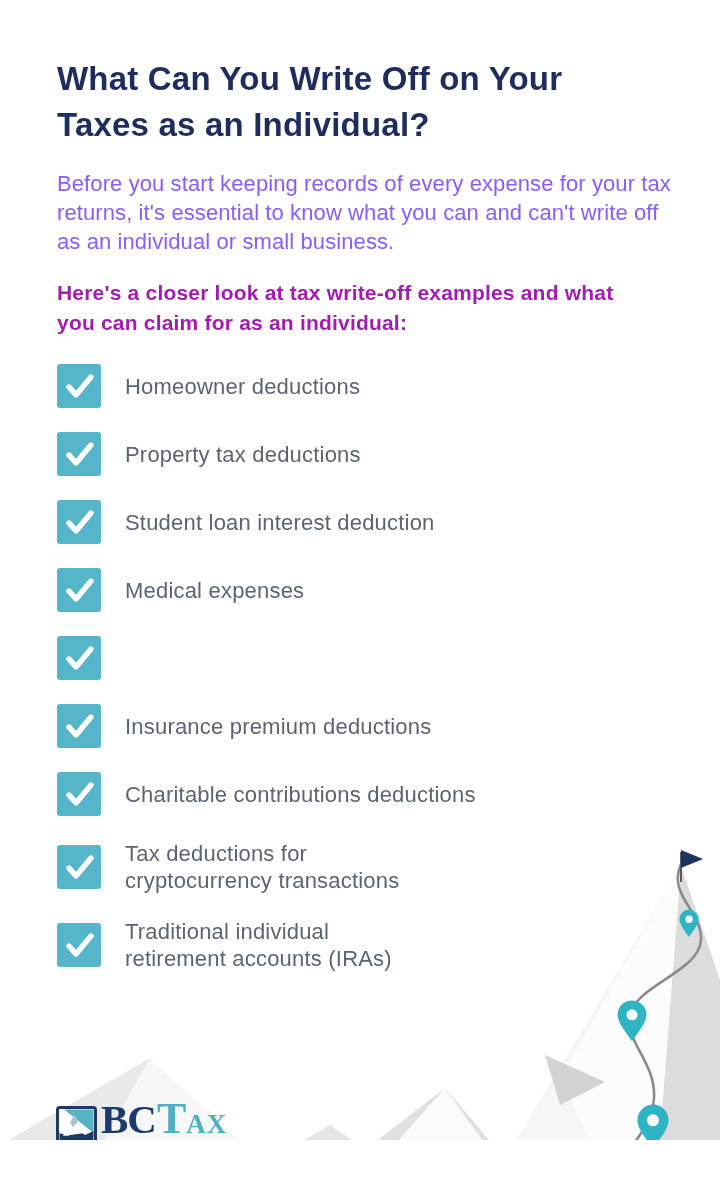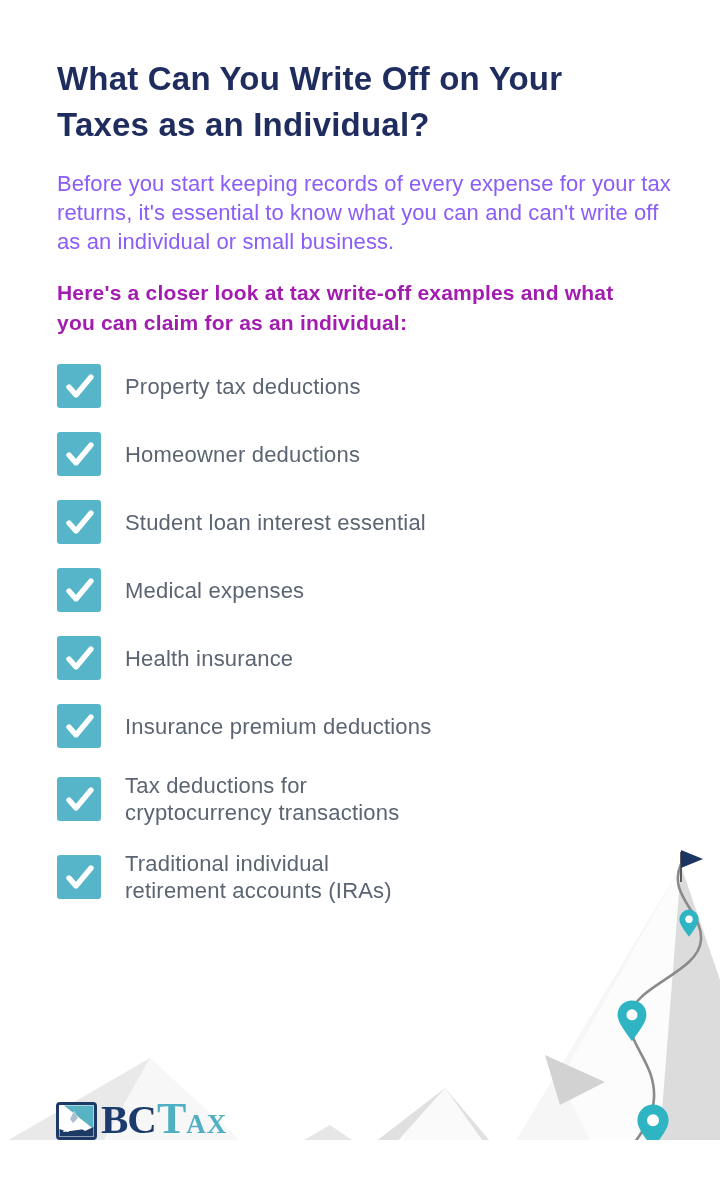--- a/index.html
+++ b/index.html
@@ -27,21 +27,21 @@
     display:flex;align-items:center;justify-content:center;
   }
   .item-label{
     margin-left:24px;font-size:22px;line-height:27px;color:#5b6472;
     white-space:pre-line;letter-spacing:.2px;
   }
   .scenery{position:absolute;left:0;top:800px;width:720px;height:400px;z-index:1;}
   
   .logo{
     position:absolute;left:56px;top:1097px;z-index:3;
-    display:flex;align-items:center;
+    display:flex;align-items:flex-end;
   }
   .logo-mark{display:block;}
   .logo-text{
     display:inline-block;margin-left:3px;font-family:"Liberation Serif",serif;
     font-weight:700;border-bottom:2px solid #27497a;padding:0 4px 1px 1px;
     line-height:1;white-space:nowrap;
   }
   .logo-bc{font-size:41px;color:#1c3a6b;letter-spacing:-1px;}
   .logo-t{font-size:44px;color:#4fb0c4;margin-left:1px;}
   .logo-ax{font-size:27px;color:#4fb0c4;letter-spacing:1px;}
@@ -98,61 +98,68 @@
     <p class="intro">Before you start keeping records of every expense for your tax returns, it's essential to know what you can and can't write off as an individual or small business.</p>
     <p class="subhead">Here's a closer look at tax write-off examples and what you can claim for as an individual:</p>
 
     <ul class="checklist">
       <li>
         <span class="checkbox">
           <svg width="31" height="31" viewBox="0 0 31 31">
               <polyline points="5,16 12,24 27,6" fill="none" stroke="#ffffff" stroke-width="5.4" stroke-linecap="round" stroke-linejoin="round"></polyline>
             </svg>
         </span>
+        <span class="item-label">Homeowner deductions</span>
+      </li>
+      <li>
+        <span class="checkbox">
+          <svg width="31" height="31" viewBox="0 0 31 31">
+              <polyline points="5,16 12,24 27,6" fill="none" stroke="#ffffff" stroke-width="5.4" stroke-linecap="round" stroke-linejoin="round"></polyline>
+            </svg>
+        </span>
         <span class="item-label">Property tax deductions</span>
       </li>
       <li>
         <span class="checkbox">
           <svg width="31" height="31" viewBox="0 0 31 31">
               <polyline points="5,16 12,24 27,6" fill="none" stroke="#ffffff" stroke-width="5.4" stroke-linecap="round" stroke-linejoin="round"></polyline>
             </svg>
         </span>
-        <span class="item-label">Homeowner deductions</span>
-      </li>
-      <li>
-        <span class="checkbox">
-          <svg width="31" height="31" viewBox="0 0 31 31">
-              <polyline points="5,16 12,24 27,6" fill="none" stroke="#ffffff" stroke-width="5.4" stroke-linecap="round" stroke-linejoin="round"></polyline>
-            </svg>
-        </span>
-        <span class="item-label">Student loan interest essential</span>
+        <span class="item-label">Student loan interest deduction</span>
       </li>
       <li>
         <span class="checkbox">
           <svg width="31" height="31" viewBox="0 0 31 31">
               <polyline points="5,16 12,24 27,6" fill="none" stroke="#ffffff" stroke-width="5.4" stroke-linecap="round" stroke-linejoin="round"></polyline>
             </svg>
         </span>
         <span class="item-label">Medical expenses</span>
       </li>
       <li>
         <span class="checkbox">
           <svg width="31" height="31" viewBox="0 0 31 31">
               <polyline points="5,16 12,24 27,6" fill="none" stroke="#ffffff" stroke-width="5.4" stroke-linecap="round" stroke-linejoin="round"></polyline>
             </svg>
         </span>
-        <span class="item-label">Health insurance</span>
       </li>
       <li>
         <span class="checkbox">
           <svg width="31" height="31" viewBox="0 0 31 31">
               <polyline points="5,16 12,24 27,6" fill="none" stroke="#ffffff" stroke-width="5.4" stroke-linecap="round" stroke-linejoin="round"></polyline>
             </svg>
         </span>
         <span class="item-label">Insurance premium deductions</span>
+      </li>
+      <li>
+        <span class="checkbox">
+          <svg width="31" height="31" viewBox="0 0 31 31">
+              <polyline points="5,16 12,24 27,6" fill="none" stroke="#ffffff" stroke-width="5.4" stroke-linecap="round" stroke-linejoin="round"></polyline>
+            </svg>
+        </span>
+        <span class="item-label">Charitable contributions deductions</span>
       </li>
       <li>
         <span class="checkbox">
           <svg width="31" height="31" viewBox="0 0 31 31">
               <polyline points="5,16 12,24 27,6" fill="none" stroke="#ffffff" stroke-width="5.4" stroke-linecap="round" stroke-linejoin="round"></polyline>
             </svg>
         </span>
         <span class="item-label">Tax deductions for
 cryptocurrency transactions</span>
       </li>

